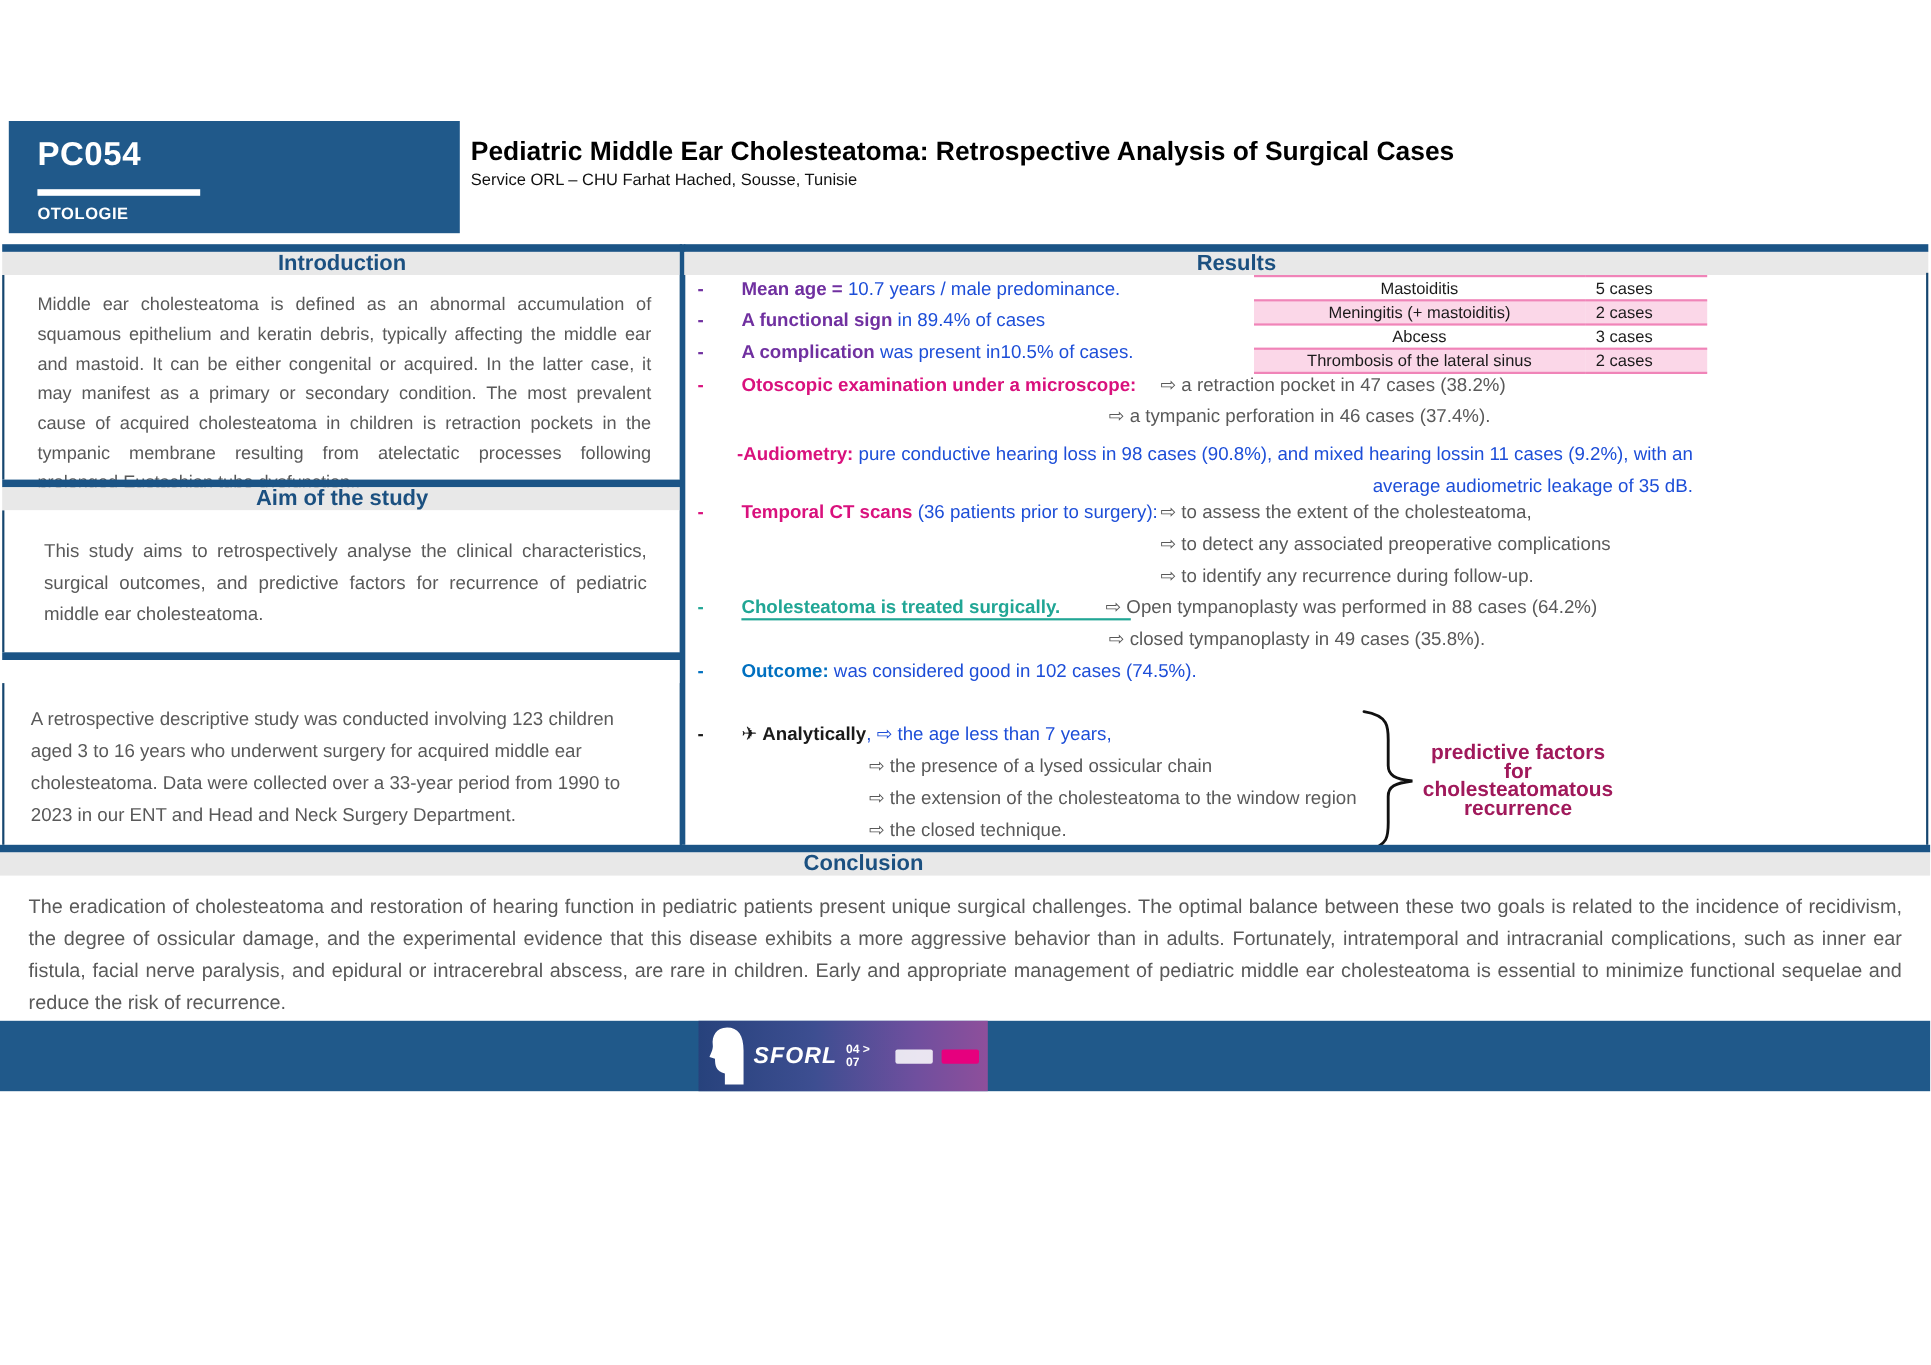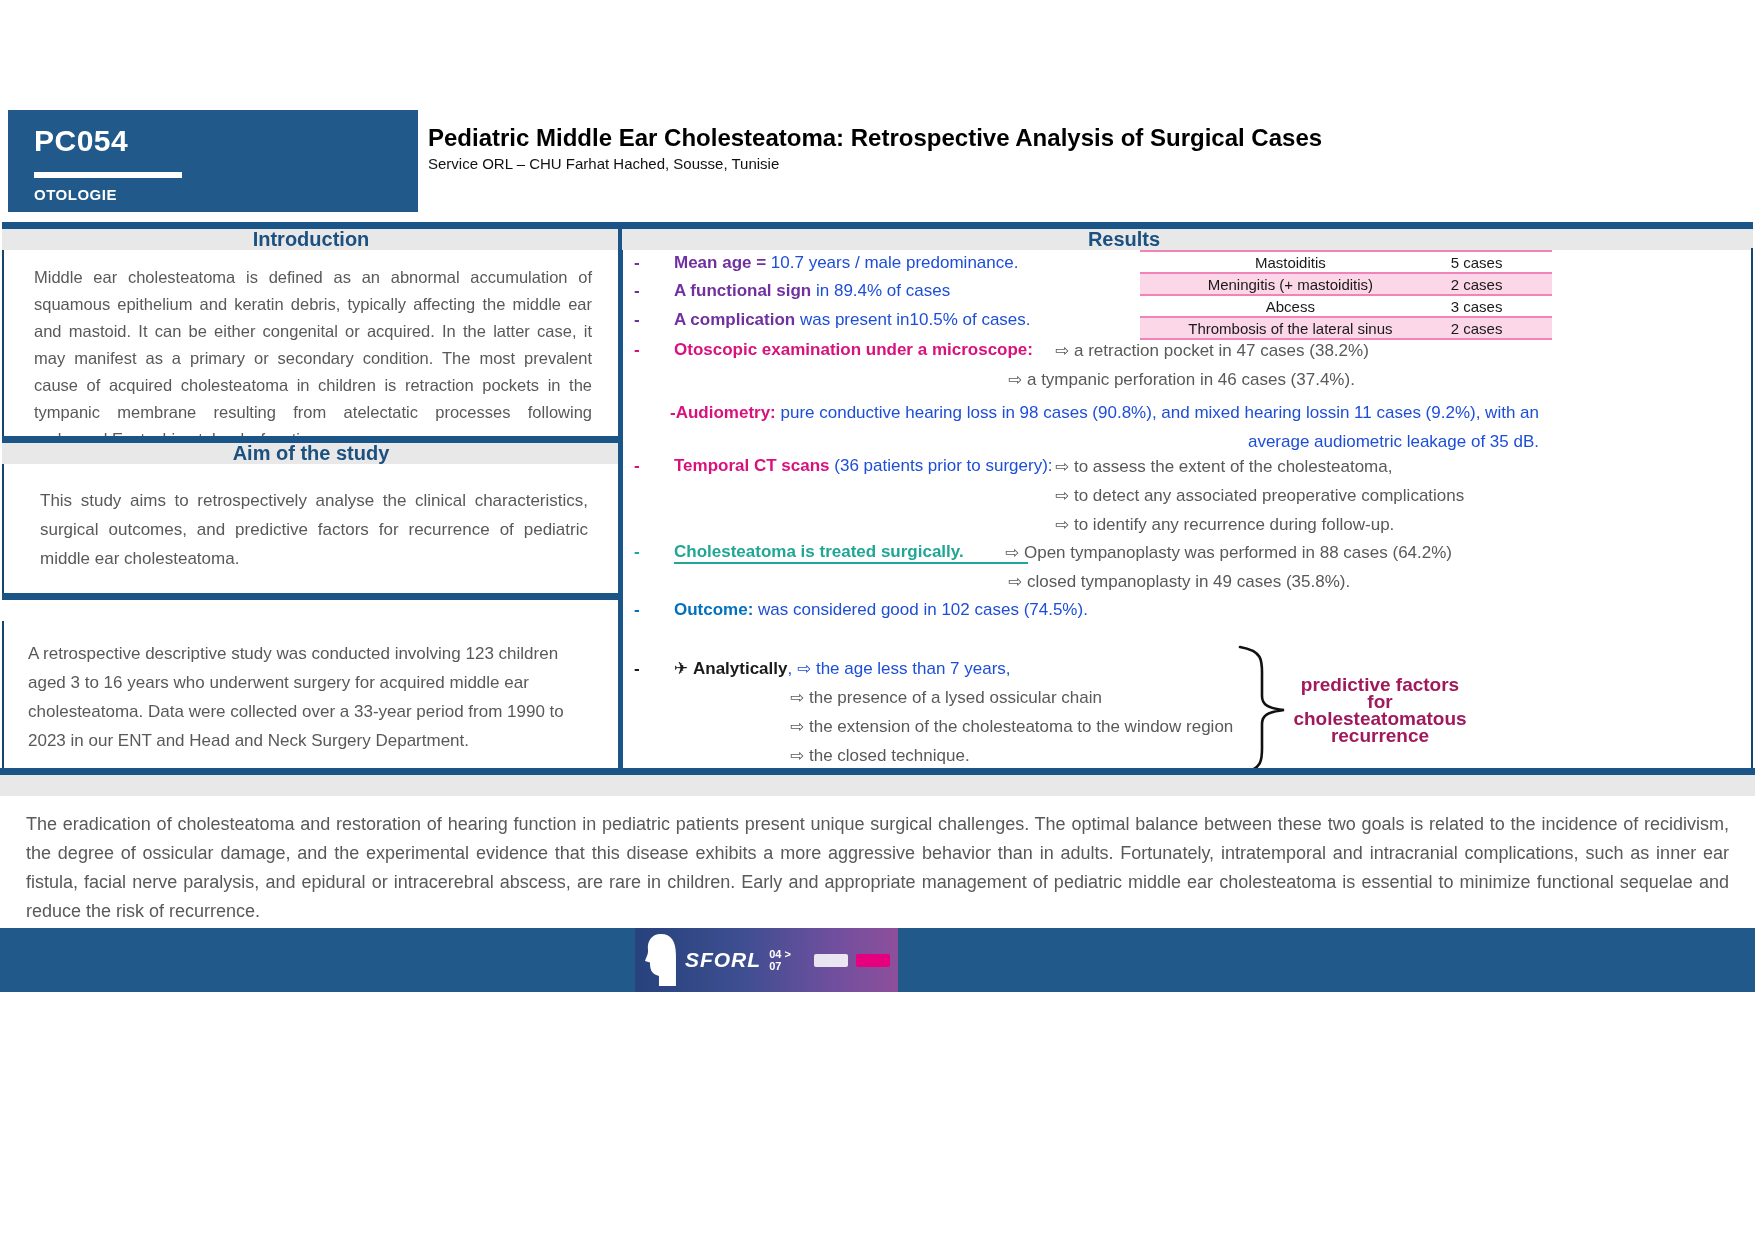--- a/index.html
+++ b/index.html
@@ -188,20 +188,21 @@
       </table>
 
     <svg class="brace" width="52" height="132" viewBox="0 0 52 132">
       <path d="M 2,3 C 26,7 24,18 24,33 L 24,52 C 24,61 30,64 46,66 C 30,68 24,71 24,80 L 24,99 C 24,114 26,125 4,129" fill="none" stroke="#111" stroke-width="2.6" stroke-linecap="round"></path>
     </svg>
     <div class="annotation">predictive factors for cholesteatomatous recurrence</div>
   </div>
 
   <div class="sbar conc-bar" style="top:768px"></div>
   <div class="shead conc-headband" style="top:775px"></div>
+  <div class="shead conc-head" style="top:775px">Conclusion</div>
   <div class="conc-body">
     <div class="conc-text">The eradication of cholesteatoma and restoration of hearing function in pediatric patients present unique surgical challenges. The optimal balance between these two goals is related to the incidence of recidivism, the degree of ossicular damage, and the experimental evidence that this disease exhibits a more aggressive behavior than in adults. Fortunately, intratemporal and intracranial complications, such as inner ear fistula, facial nerve paralysis, and epidural or intracerebral abscess, are rare in children. Early and appropriate management of pediatric middle ear cholesteatoma is essential to minimize functional sequelae and reduce the risk of recurrence.</div>
   </div>
 
   <div class="footer">
     <div class="banner">
       <svg width="34" height="54" viewBox="0 0 34 54">
         <path d="M18,1 C8,1 4,9 5,17 C5.5,21 3,25 2,28 L7,29.5 C7,36 8,41 16,43 L16,53 L33,53 L33,22 C33,8 28,1 18,1 Z" fill="#ffffff"></path>
       </svg>
       <span class="brand">SFORL</span>

